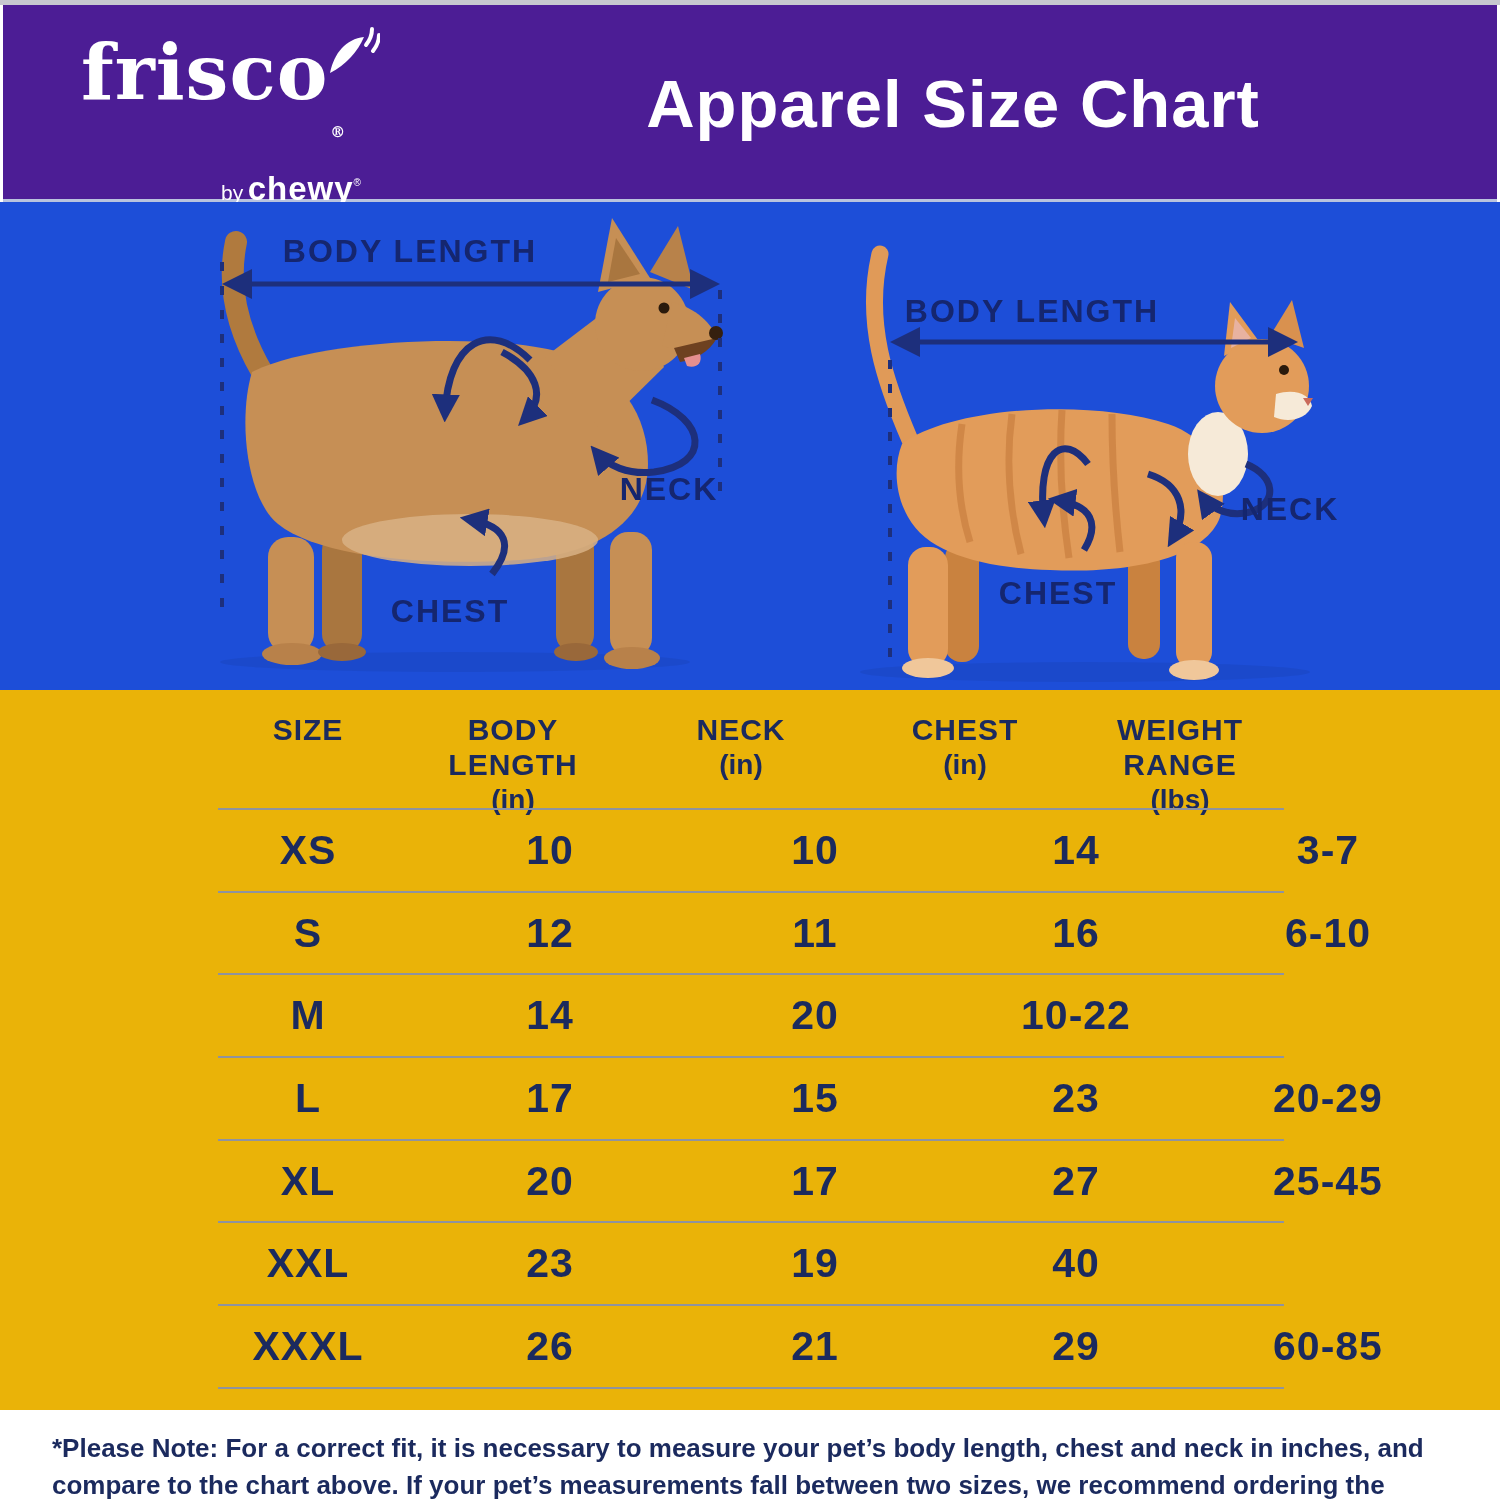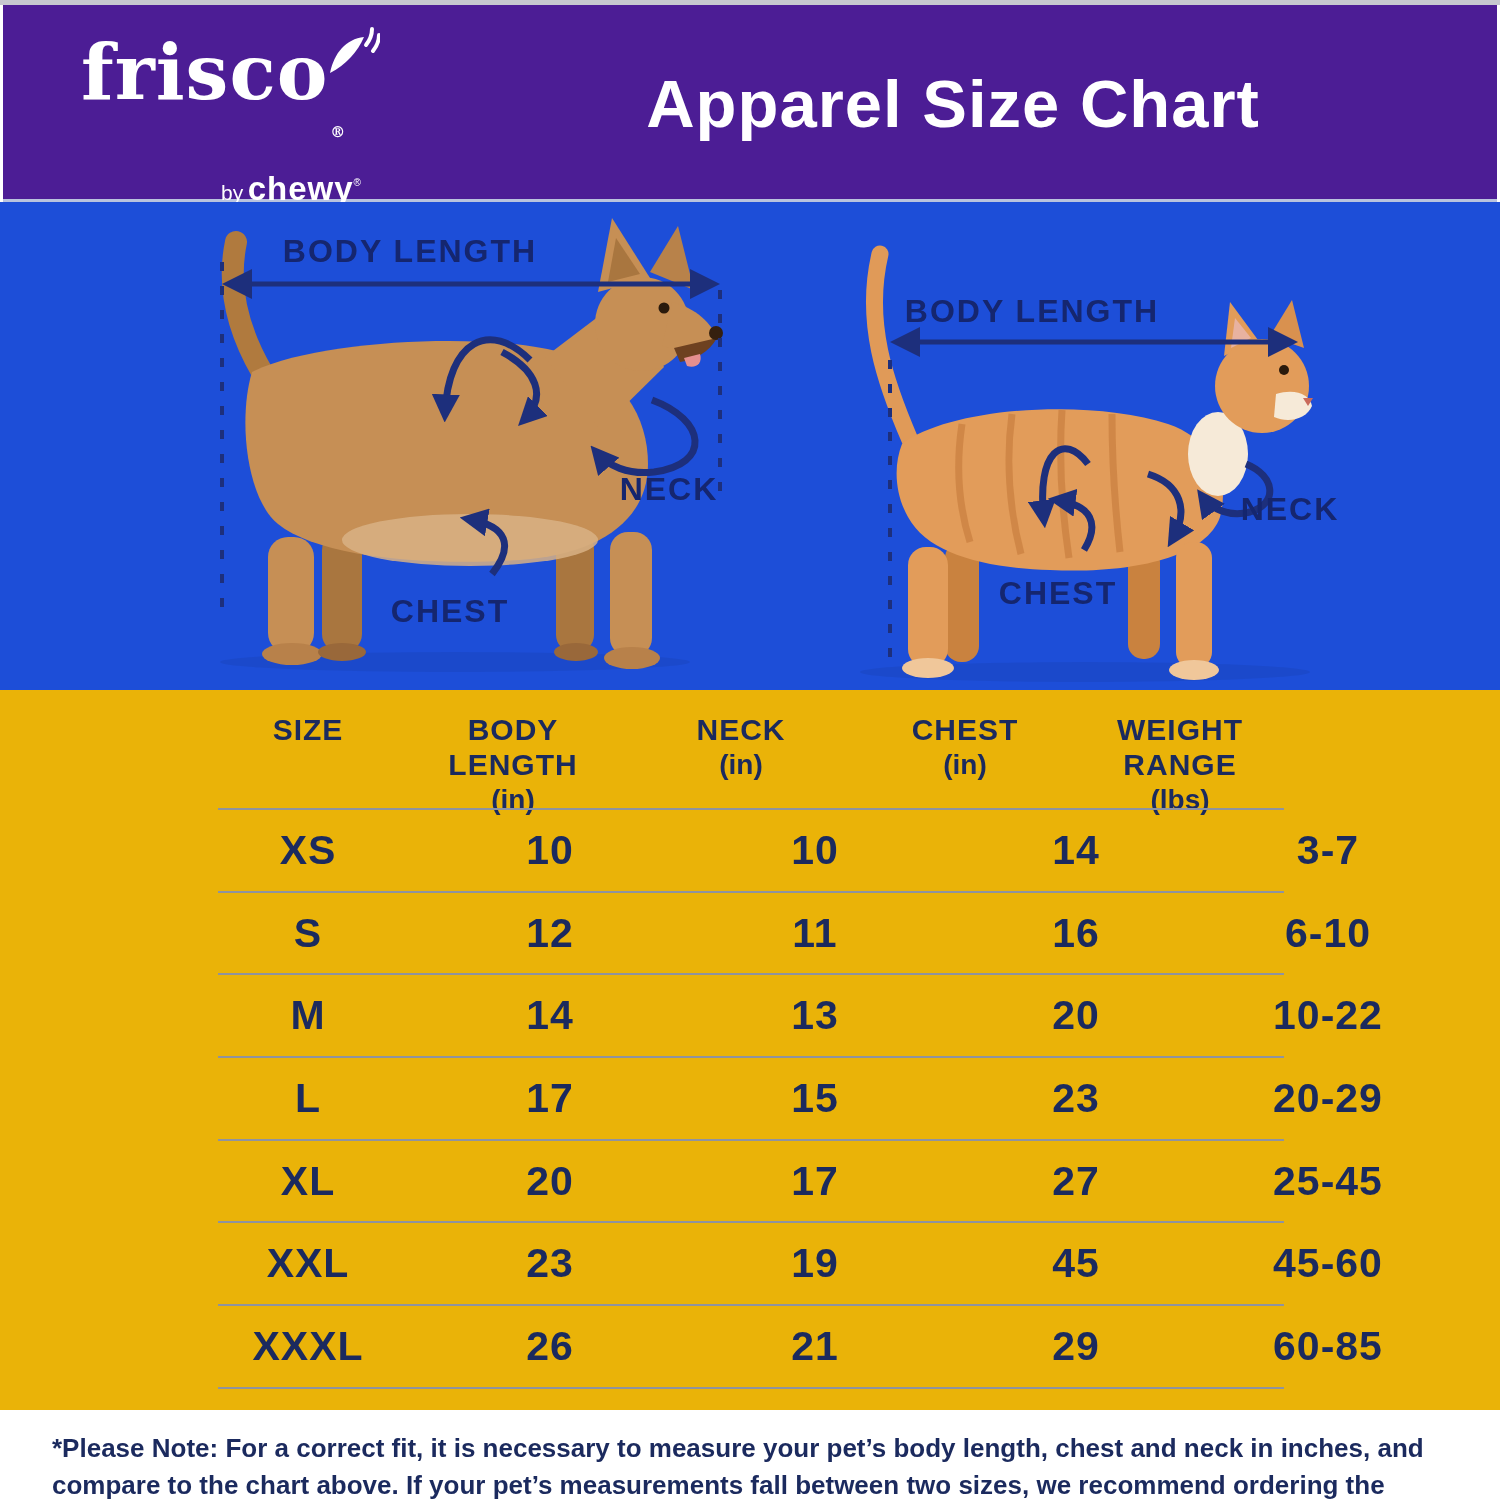--- a/index.html
+++ b/index.html
@@ -205,21 +205,20 @@
     <div class="row">
       <div class="cell">S</div>
       <div class="cell">12</div>
       <div class="cell">11</div>
       <div class="cell">16</div>
       <div class="cell">6-10</div>
     </div>
     <div class="row">
       <div class="cell">M</div>
       <div class="cell">14</div>
-      <div class="cell">13</div>
       <div class="cell">20</div>
       <div class="cell">10-22</div>
     </div>
     <div class="row">
       <div class="cell">L</div>
       <div class="cell">17</div>
       <div class="cell">15</div>
       <div class="cell">23</div>
       <div class="cell">20-29</div>
     </div>
@@ -227,22 +226,21 @@
       <div class="cell">XL</div>
       <div class="cell">20</div>
       <div class="cell">17</div>
       <div class="cell">27</div>
       <div class="cell">25-45</div>
     </div>
     <div class="row">
       <div class="cell">XXL</div>
       <div class="cell">23</div>
       <div class="cell">19</div>
-      <div class="cell">45</div>
-      <div class="cell">45-60</div>
+      <div class="cell">40</div>
     </div>
     <div class="row">
       <div class="cell">XXXL</div>
       <div class="cell">26</div>
       <div class="cell">21</div>
       <div class="cell">29</div>
       <div class="cell">60-85</div>
     </div>
   </div>
 </div>

